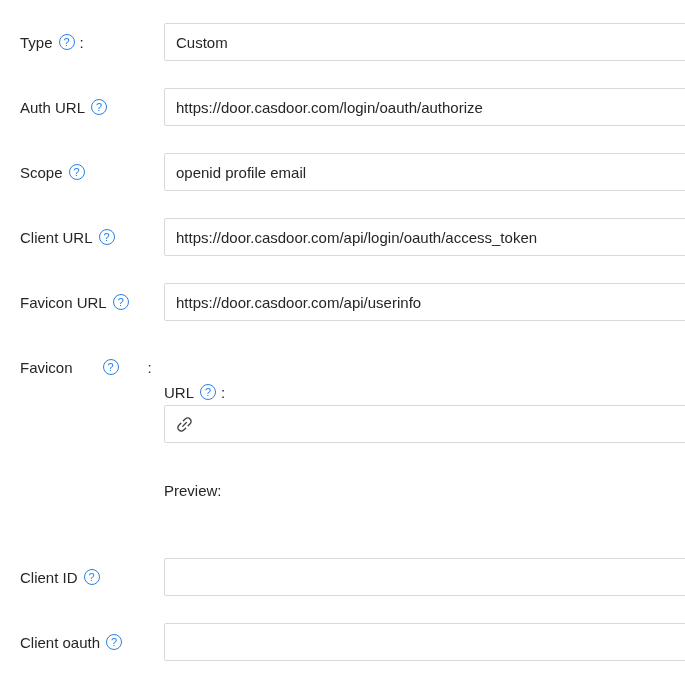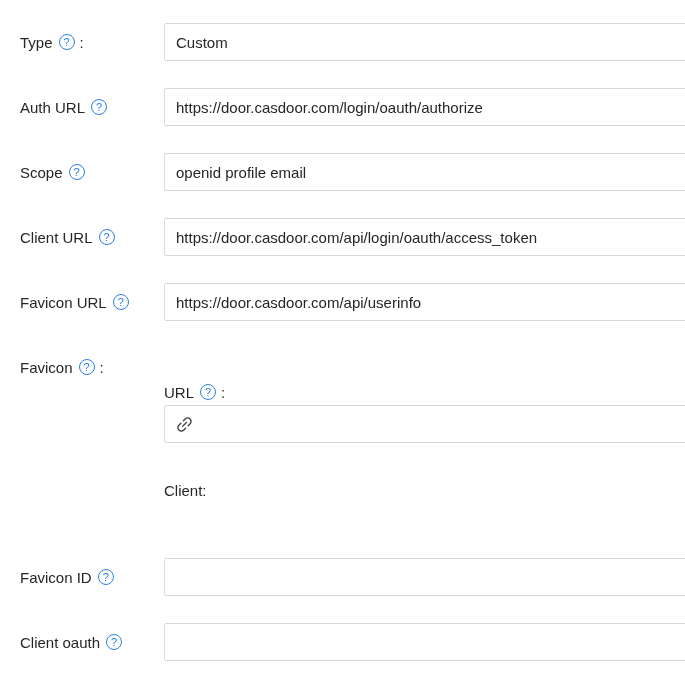--- a/index.html
+++ b/index.html
@@ -28,21 +28,21 @@
     flex: 0 0 164px;
     width: 164px;
     box-sizing: border-box;
     padding-left: 20px;
     display: flex;
     align-items: center;
     height: 38px;
     font-size: 15px;
     white-space: nowrap;
   }
-  .label-col.top-align { align-items: center; }
+  .label-col.top-align { align-items: center; gap: 24px; }
   .control-col { flex: 1 1 auto; min-width: 0; }
   .text-input {
     width: 100%;
     height: 38px;
     box-sizing: border-box;
     border: 1px solid #d9d9d9;
     border-radius: 2px;
     padding: 0 11px;
     font-size: 15px;
     font-family: "Liberation Sans", sans-serif;
@@ -178,28 +178,28 @@
         <span class="qicon">?</span>
         <span class="colon">:</span>
       </div>
       <div class="affix-input">
         <svg width="17" height="17" viewBox="64 64 896 896" fill="#434343" aria-hidden="true">
           <path d="M574 665.4a8.03 8.03 0 00-11.3 0L446.5 781.6c-53.8 53.8-144.6 59.5-204 0-59.5-59.5-53.8-150.2 0-204l116.2-116.2c3.1-3.1 3.1-8.2 0-11.3l-39.8-39.8a8.03 8.03 0 00-11.3 0L191.4 526.5c-84.6 84.6-84.6 221.5 0 306s221.5 84.6 306 0l116.2-116.2c3.1-3.1 3.1-8.2 0-11.3L574 665.4zm258.6-474c-84.6-84.6-221.5-84.6-306 0L410.3 307.6a8.03 8.03 0 000 11.3l39.7 39.7c3.1 3.1 8.2 3.1 11.3 0l116.2-116.2c53.8-53.8 144.6-59.5 204 0 59.5 59.5 53.8 150.2 0 204L665.3 562.6a8.03 8.03 0 000 11.3l39.8 39.8c3.1 3.1 8.2 3.1 11.3 0l116.2-116.2c84.5-84.6 84.5-221.5 0-306.1zM610.1 372.3a8.03 8.03 0 00-11.3 0L372.3 598.7a8.03 8.03 0 000 11.3l39.6 39.6c3.1 3.1 8.2 3.1 11.3 0l226.4-226.4c3.1-3.1 3.1-8.2 0-11.3l-39.5-39.6z"></path>
         </svg>
         <input type="text" value="" style="">
       </div>
       <div class="preview-label">
-        <span>Client:</span>
+        <span>Preview:</span>
       </div>
     </div>
   </div>
 
   <div class="field-row client-id-row">
     <div class="label-col">
-      <span>Favicon ID</span>
+      <span>Client ID</span>
       <span class="qicon">?</span>
     </div>
     <div class="control-col">
       <input class="text-input" type="text" value="" style="">
     </div>
   </div>
 
   <div class="field-row">
     <div class="label-col">
       <span>Client oauth</span>

